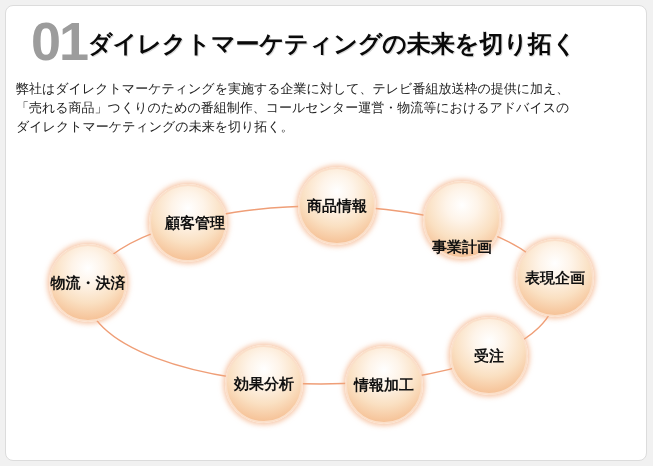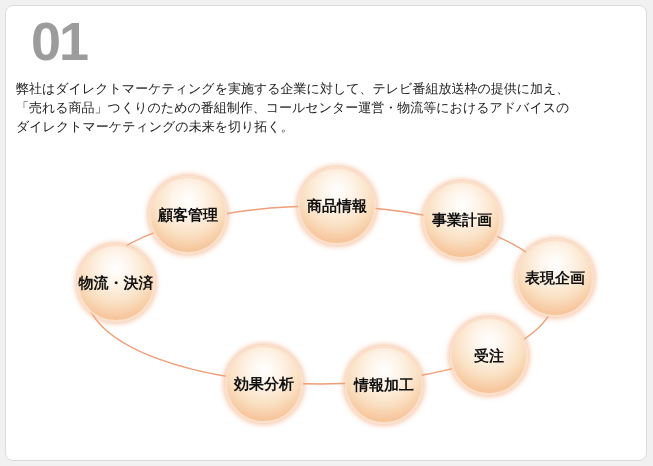--- a/index.html
+++ b/index.html
@@ -90,36 +90,37 @@
     z-index: 2;
   }
   .node span {
     font-size: 15px;
     font-weight: bold;
     color: #111111;
     white-space: nowrap;
     letter-spacing: 0;
   }
   .n-shohin   { left: 298px; top: 167px; }
-  .n-jigyo    { left: 423px; top: 181px; }
+  .n-jigyo    { left: 423px; top: 181px; align-items: flex-end; }
   .n-hyogen   { left: 516px; top: 239px; }
   .n-juchu    { left: 450px; top: 317px; }
   .n-baitai   { left: 345px; top: 346px; }
   .n-koka     { left: 225px; top: 345px; text-align: center; }
   .n-joho     { left: 122px; top: 311px; }
-  .n-butsuryu { left: 49px;  top: 244px; margin-left: 28px; }
-  .n-kokyaku  { left: 149px; top: 176px; }
+  .n-butsuryu { left: 49px;  top: 244px; }
+  .n-kokyaku  { left: 149px; top: 184px; justify-content: flex-end; }
 </style>
 </head>
 <body>
 
 <div class="card"></div>
 
 <div class="header">
   <span class="section-number">01</span>
+  <span class="page-title">ダイレクトマーケティングの未来を切り拓く</span>
 </div>
 
 <div class="paragraph">
   <div>弊社はダイレクトマーケティングを実施する企業に対して、テレビ番組放送枠の提供に加え、</div>
   <div>「売れる商品」つくりのための番組制作、コールセンター運営・物流等におけるアドバイスの</div>
   <div>ダイレクトマーケティングの未来を切り拓く。</div>
 </div>
 
 <div class="diagram">
   <svg class="cycle-svg" width="653" height="466">

